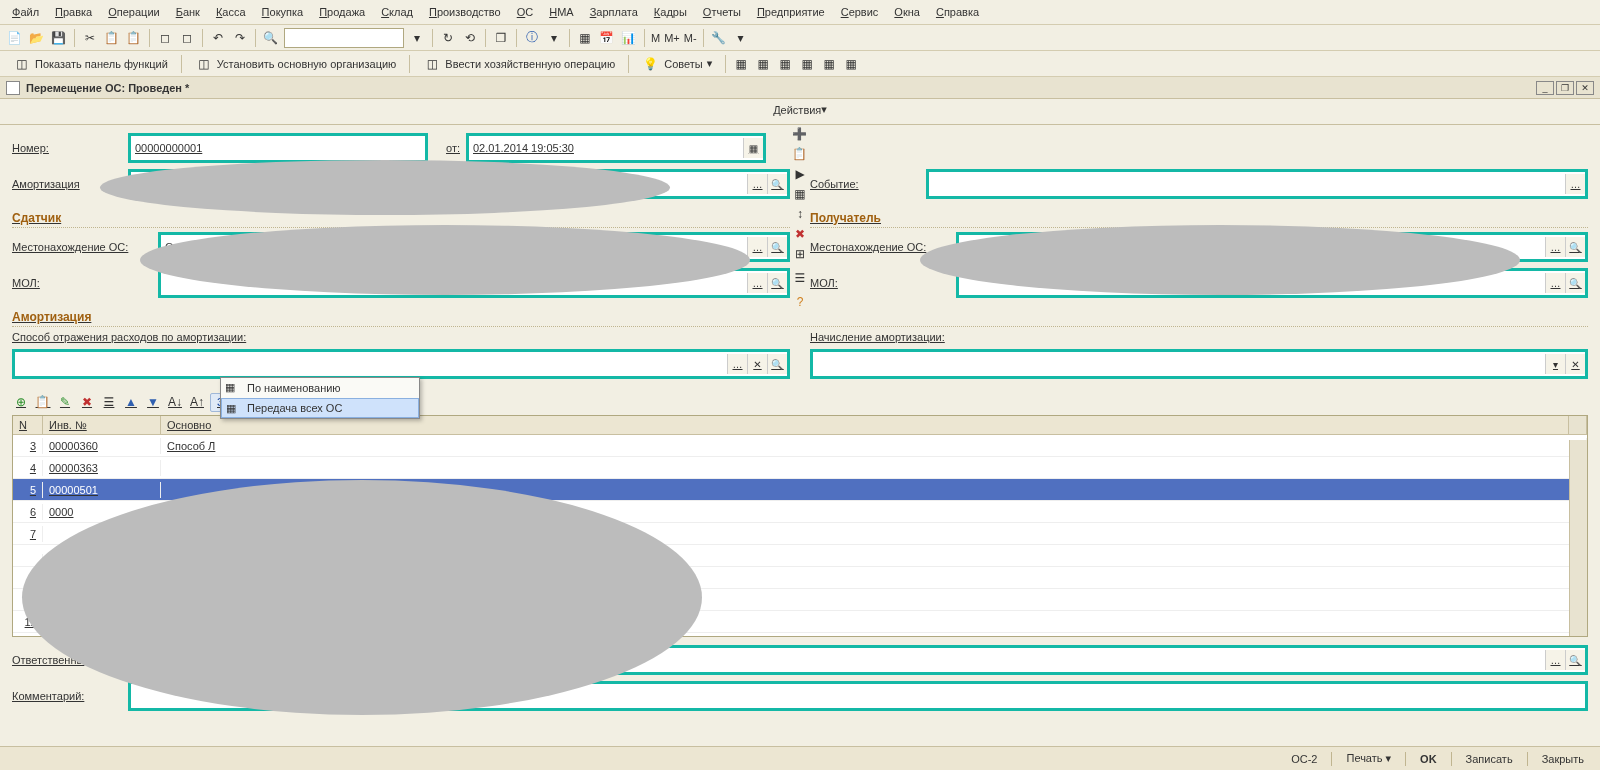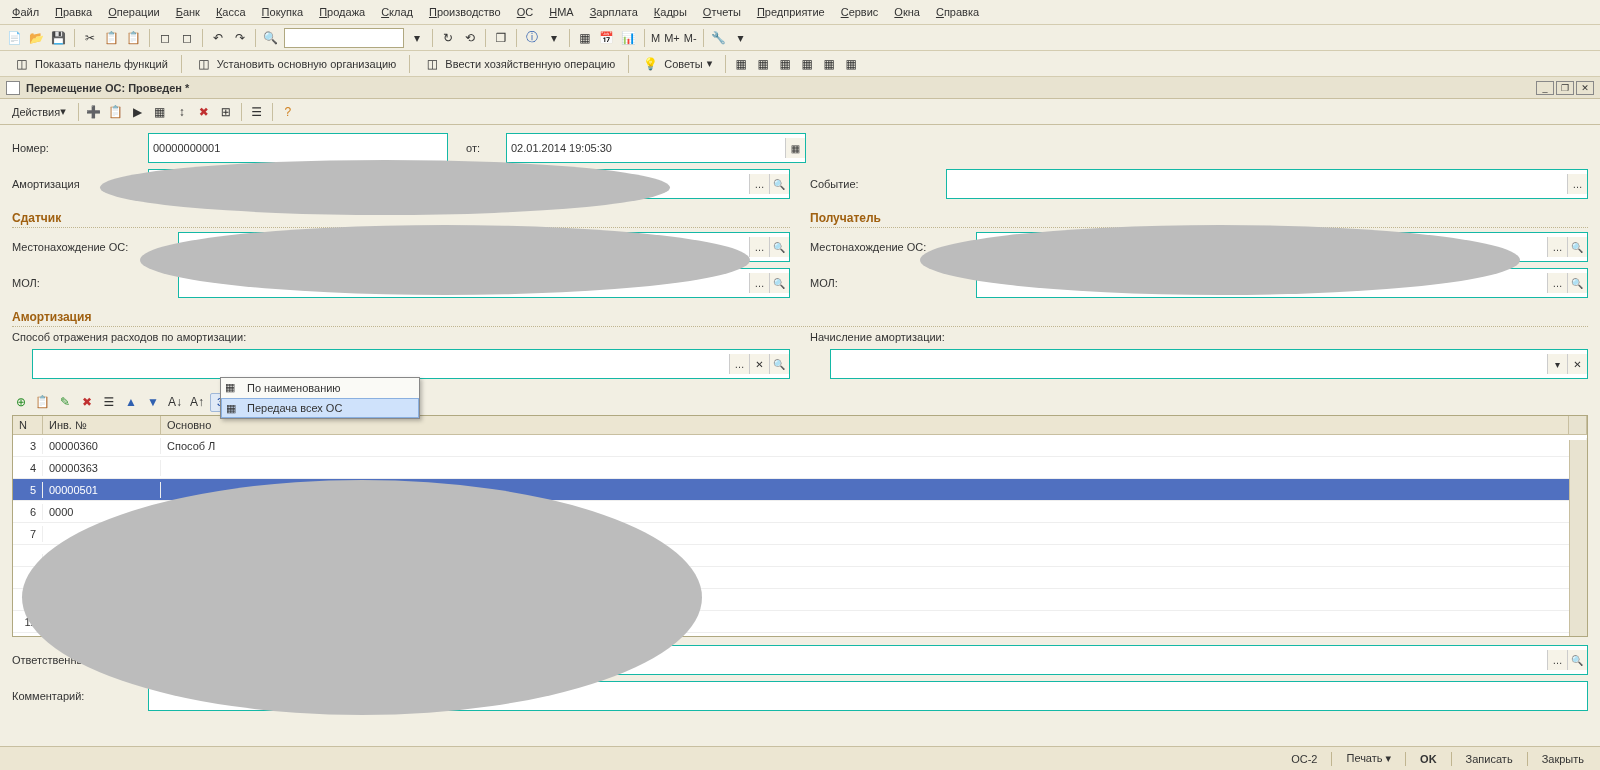--- a/index.html
+++ b/index.html
@@ -18,29 +18,29 @@
 .tb-text { font-size: 11px; }
 
 
 .subwin-title { display: flex; align-items: center; justify-content: space-between; background: #e8e3d0; border-bottom: 1px solid #c8bfa0; padding: 2px 6px; height: 22px; }
 .subwin-title .left { display: flex; align-items: center; gap: 6px; }
 .subwin-title .right { display: flex; gap: 2px; }
 .win-btn { width: 18px; height: 14px; border: 1px solid #888; background: #e8e3d0; font-size: 9px; display: flex; align-items: center; justify-content: center; }
 .doc-icon { width: 14px; height: 14px; background: #fff; border: 1px solid #888; }
 
 
-.action-bar { display: flex; align-items: center; gap: 4px; padding: 2px 6px; border-bottom: 1px solid #c8bfa0; height: 26px; background: #f2efe3; }
+.action-bar { display: flex; align-items: center; gap: 4px; padding: 2px 6px; border-bottom: 1px solid #c8bfa0; height: 26px; background: #f2efe3; flex-direction: column; }
 .dropdown-btn { display: inline-flex; align-items: center; padding: 2px 6px; }
 
 
-.form-body { padding: 8px 12px; position: relative; }
+.form-body { padding: 8px 12px; position: relative; text-decoration: underline; }
 .row { display: flex; align-items: center; margin-bottom: 6px; gap: 6px; }
 .row .label { min-width: 110px; font-size: 11px; }
 .row-wide .label { min-width: 300px; }
-.field { display: flex; align-items: center; height: 30px; background: #fff; border: 1px solid #14b8a6; flex: 1; margin-left: 20px; }
+.field { display: flex; align-items: center; height: 30px; background: #fff; border: 3px solid #14b8a6; flex: 1; }
 .field .val { flex: 1; padding: 0 4px; }
 .field .fbtn { width: 20px; height: 20px; border-left: 1px solid #ccc; display: flex; align-items: center; justify-content: center; font-size: 10px; background: #f6f3e8; cursor: default; }
 .two-col { display: flex; gap: 20px; }
 .two-col > div { flex: 1; }
 
 .section-title { color: #a06010; font-weight: bold; font-size: 12px; margin: 6px 0 4px; border-bottom: 1px dotted #c0b590; padding-bottom: 2px; }
 
 
 .tbl-toolbar { display: flex; align-items: center; gap: 4px; padding: 2px 0; height: 26px; margin-top: 4px; }
 .link-btn { color: #1040a0; text-decoration: underline; padding: 2px 6px; cursor: default; }

